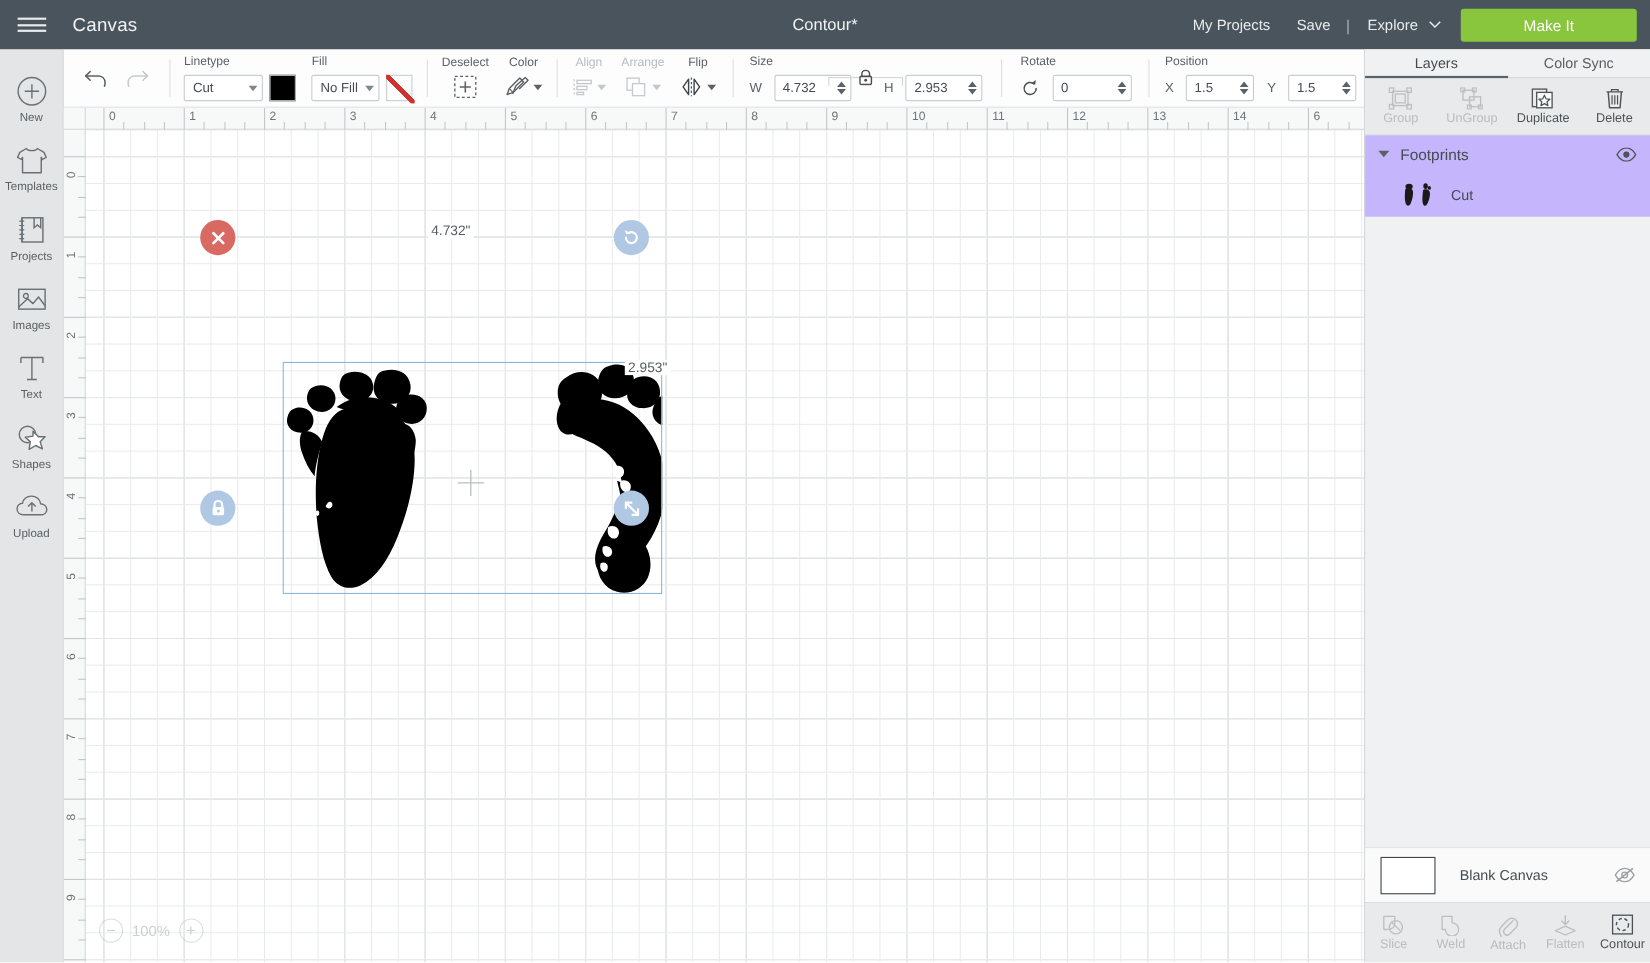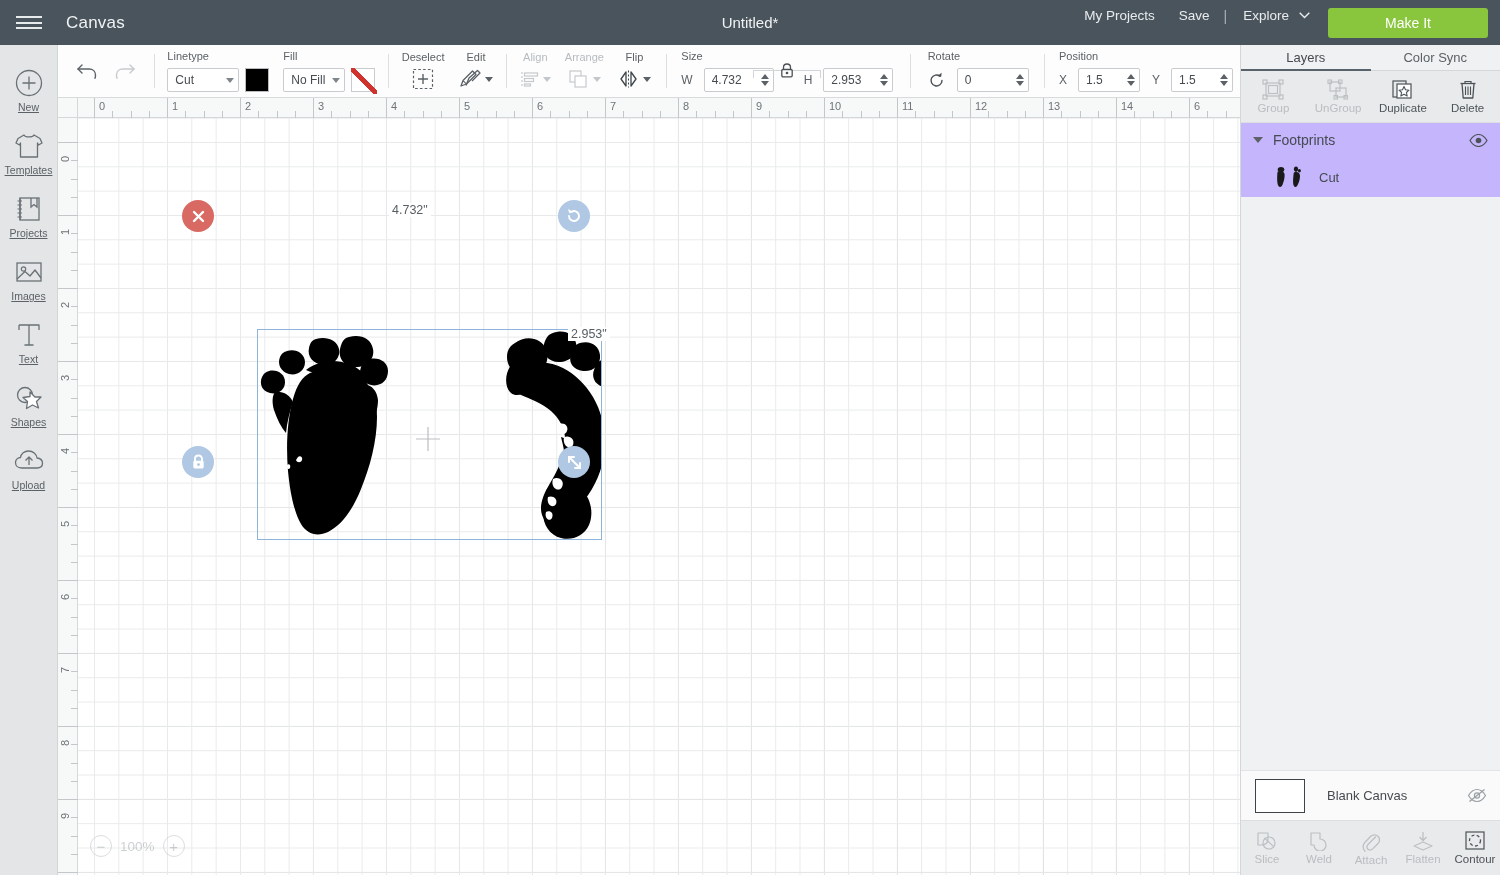--- a/index.html
+++ b/index.html
@@ -16,21 +16,21 @@
     background: #4a545c; display: flex; align-items: center;
   }
   #hamburger { width: 58px; height: 45px; display: flex; align-items: center; justify-content: center; cursor: pointer; }
   #hamburger .bar { display:block; width: 26px; height: 2px; background: #e8ebec; margin: 3.5px 0; }
   #app-title { color: #f0f2f3; font-size: 17px; margin-left: 8px; letter-spacing: .2px; }
   #doc-title {
     position: absolute; left: 0; right: 0; text-align: center;
     color: #f0f2f3; font-size: 15px; pointer-events: none;
   }
   #header-right {
-    margin-left: auto; display: flex; align-items: flex-start; gap: 0; padding-right: 12px;
+    margin-left: auto; display: flex; align-items: center; gap: 0; padding-right: 12px;
   }
   #header-right .hlink {
     color: #e9ecee; font-size: 13.5px; padding: 0 12px; cursor: pointer; white-space: nowrap;
   }
   #header-right .hdiv { color: #aab2b8; font-size: 14px; padding: 0 2px; }
   #explore-wrap { display: flex; align-items: center; padding: 0 6px 0 14px; cursor: pointer; }
   #explore-wrap .chev {
     margin-left: 10px; width: 11px; height: 7px;
   }
   #make-it {
@@ -40,21 +40,21 @@
   }
 
   
   #sidebar {
     position: absolute; top: 45px; left: 0; width: 58px; height: 830px;
     background: #e3e5e6; border-right: 1px solid #d2d5d7;
     display: flex; flex-direction: column; align-items: center; padding-top: 14px;
   }
   .sb-item { width: 58px; padding: 9px 0 9px; text-align: center; cursor: pointer; }
   .sb-ico { height: 30px; display: flex; align-items: center; justify-content: center; }
-  .sb-label { font-size: 10.5px; color: #5b6166; margin-top: 3px; text-decoration: underline; }
+  .sb-label { font-size: 10.5px; color: #5b6166; margin-top: 3px; }
 
   
   #toolbar {
     position: absolute; top: 45px; left: 58px; width: 1182px; height: 53px;
     background: #fdfdfd; border-bottom: 1px solid #d8dadc;
     display: flex; align-items: center;
   }
   .tb-group { display: flex; align-items: flex-end; height: 53px; padding: 0 10px; }
   .tb-sep { width: 1px; height: 34px; background: #dcdfe1; align-self: center; }
   .tb-col { display: flex; flex-direction: column; align-items: flex-start; padding: 0 7px; }
@@ -187,21 +187,21 @@
 
   <div id="header">
     <div id="hamburger">
       <div>
           <span class="bar"></span>
           <span class="bar"></span>
           <span class="bar"></span>
         </div>
     </div>
     <div id="app-title">Canvas</div>
-    <div id="doc-title">Untitled*</div>
+    <div id="doc-title">Contour*</div>
     <div id="header-right">
       <div class="hlink">My Projects</div>
       <div class="hlink">Save</div>
       <div class="hdiv">|</div>
       <div id="explore-wrap">
         <span class="hlink" style="padding:0">Explore</span>
         <span class="chev">
           <svg width="11" height="7" viewBox="0 0 11 7">
               <path d="M0.7 0.7 L5.5 5.5 L10.3 0.7" stroke="#e9ecee" stroke-width="1.4" fill="none"></path>
             </svg>
@@ -323,21 +323,21 @@
       <div class="ib-lbl">Deselect</div>
       <div class="ib-ico">
         <svg width="22" height="22" viewBox="0 0 22 22">
             <rect x="1.5" y="1.5" width="19" height="19" fill="none" stroke="#5b6166" stroke-width="1.2" stroke-dasharray="2.6 2.2"></rect>
             <path d="M11 6 V16 M6 11 H16" stroke="#5b6166" stroke-width="1.4"></path>
           </svg>
       </div>
     </div>
 
     <div class="icon-btn">
-      <div class="ib-lbl">Edit</div>
+      <div class="ib-lbl">Color</div>
       <div class="ib-ico">
         <svg width="24" height="22" viewBox="0 0 24 22">
             <path d="M3 18 L5 12.5 L14.5 3 L18 6.5 L8.5 16 Z" fill="none" stroke="#5b6166" stroke-width="1.3" stroke-linejoin="round"></path>
             <path d="M8 17.5 L11 10 L19.5 2.5 L22 5 L14 13" fill="none" stroke="#5b6166" stroke-width="1.3" stroke-linejoin="round"></path>
             <path d="M5.2 12.8 L8.6 16.2" stroke="#5b6166" stroke-width="1.1"></path>
           </svg>
         <span class="mini-caret"></span>
       </div>
     </div>
 

